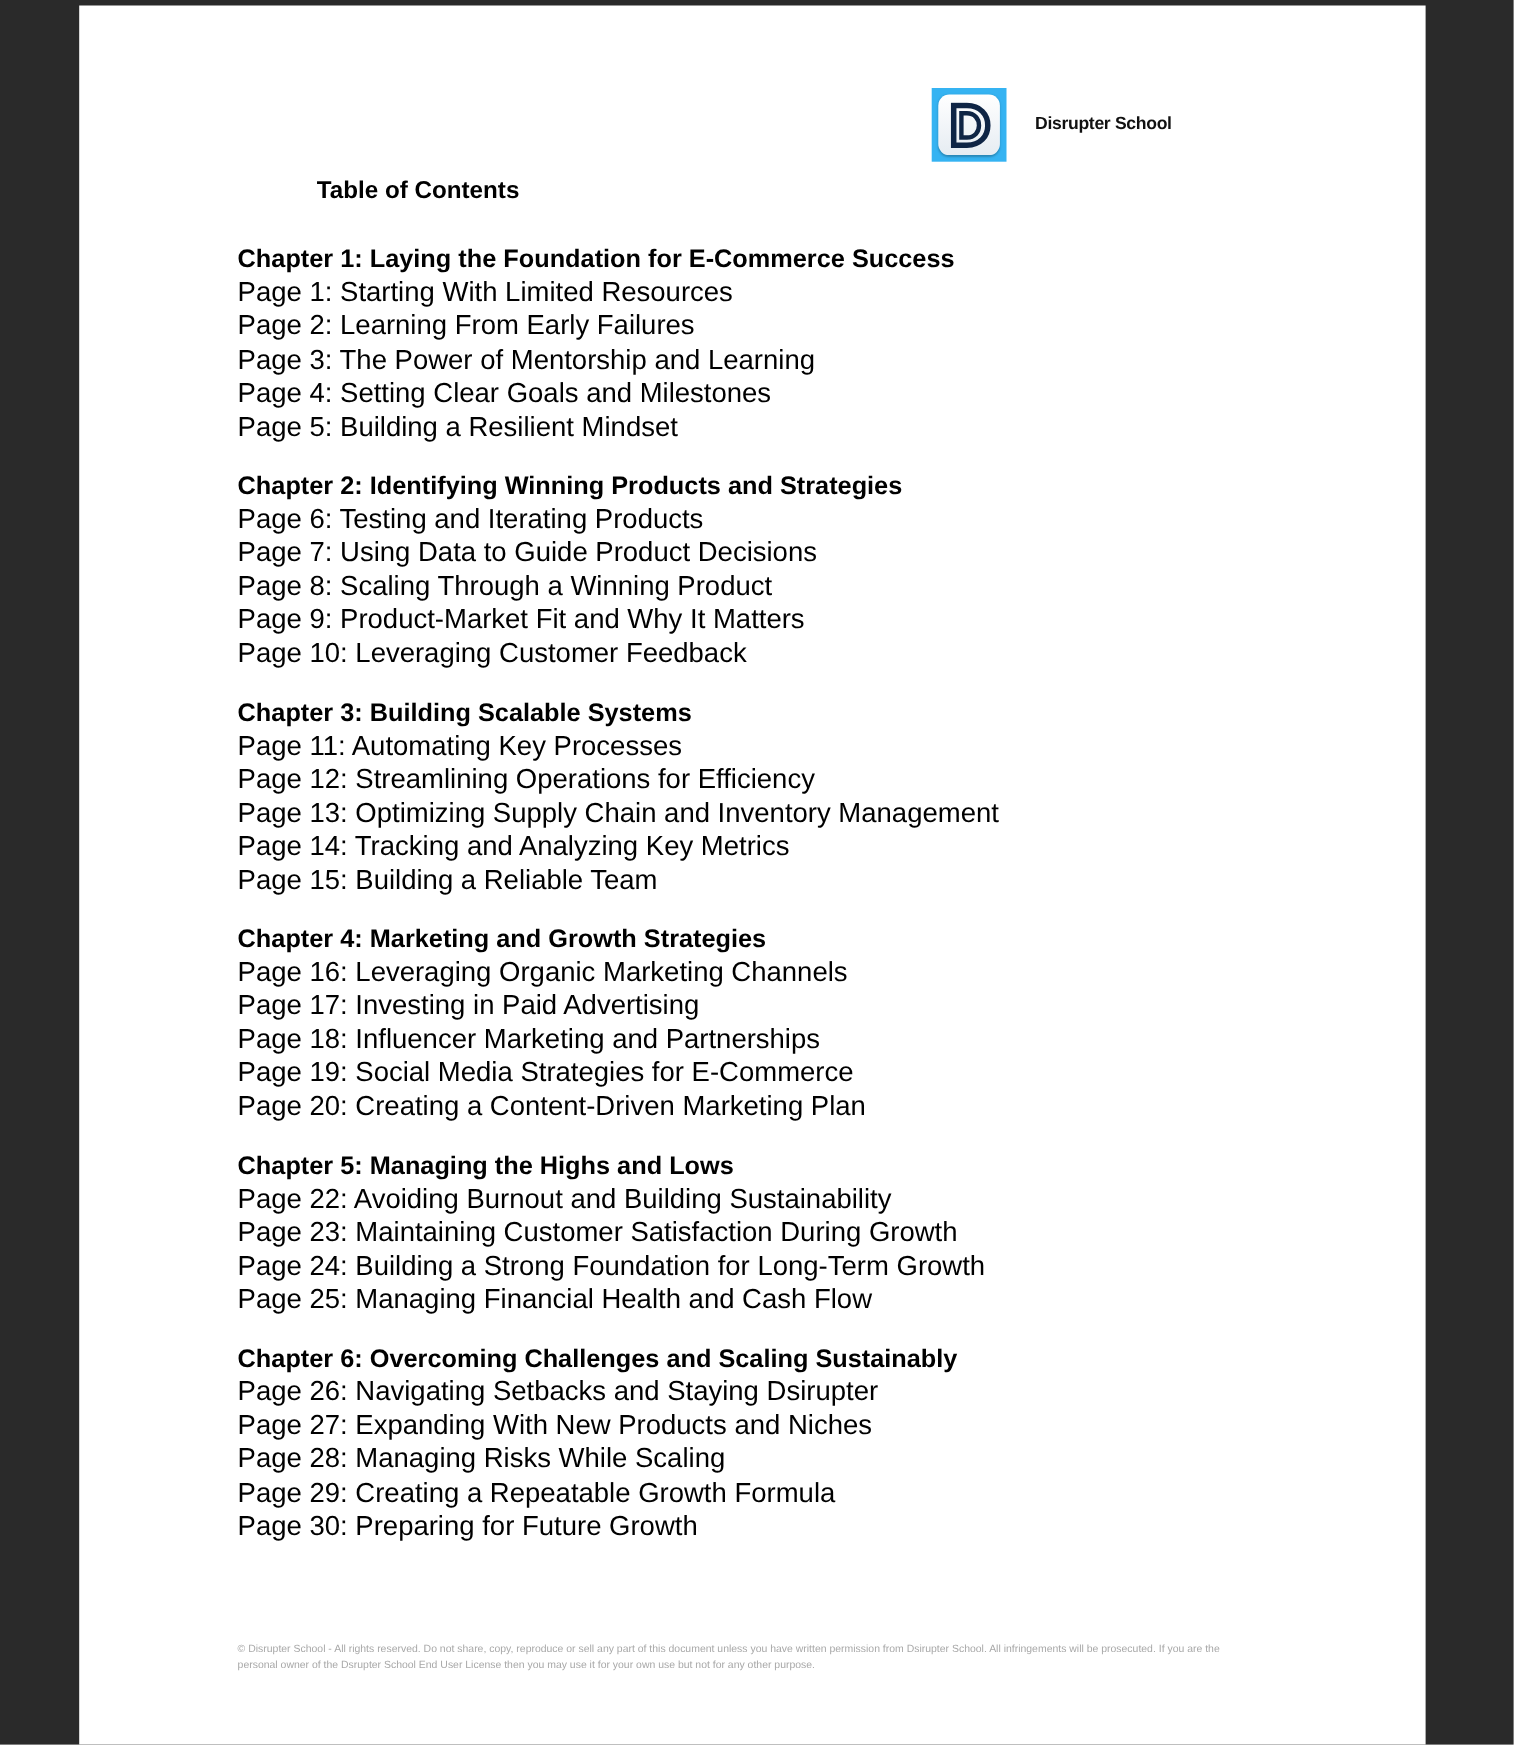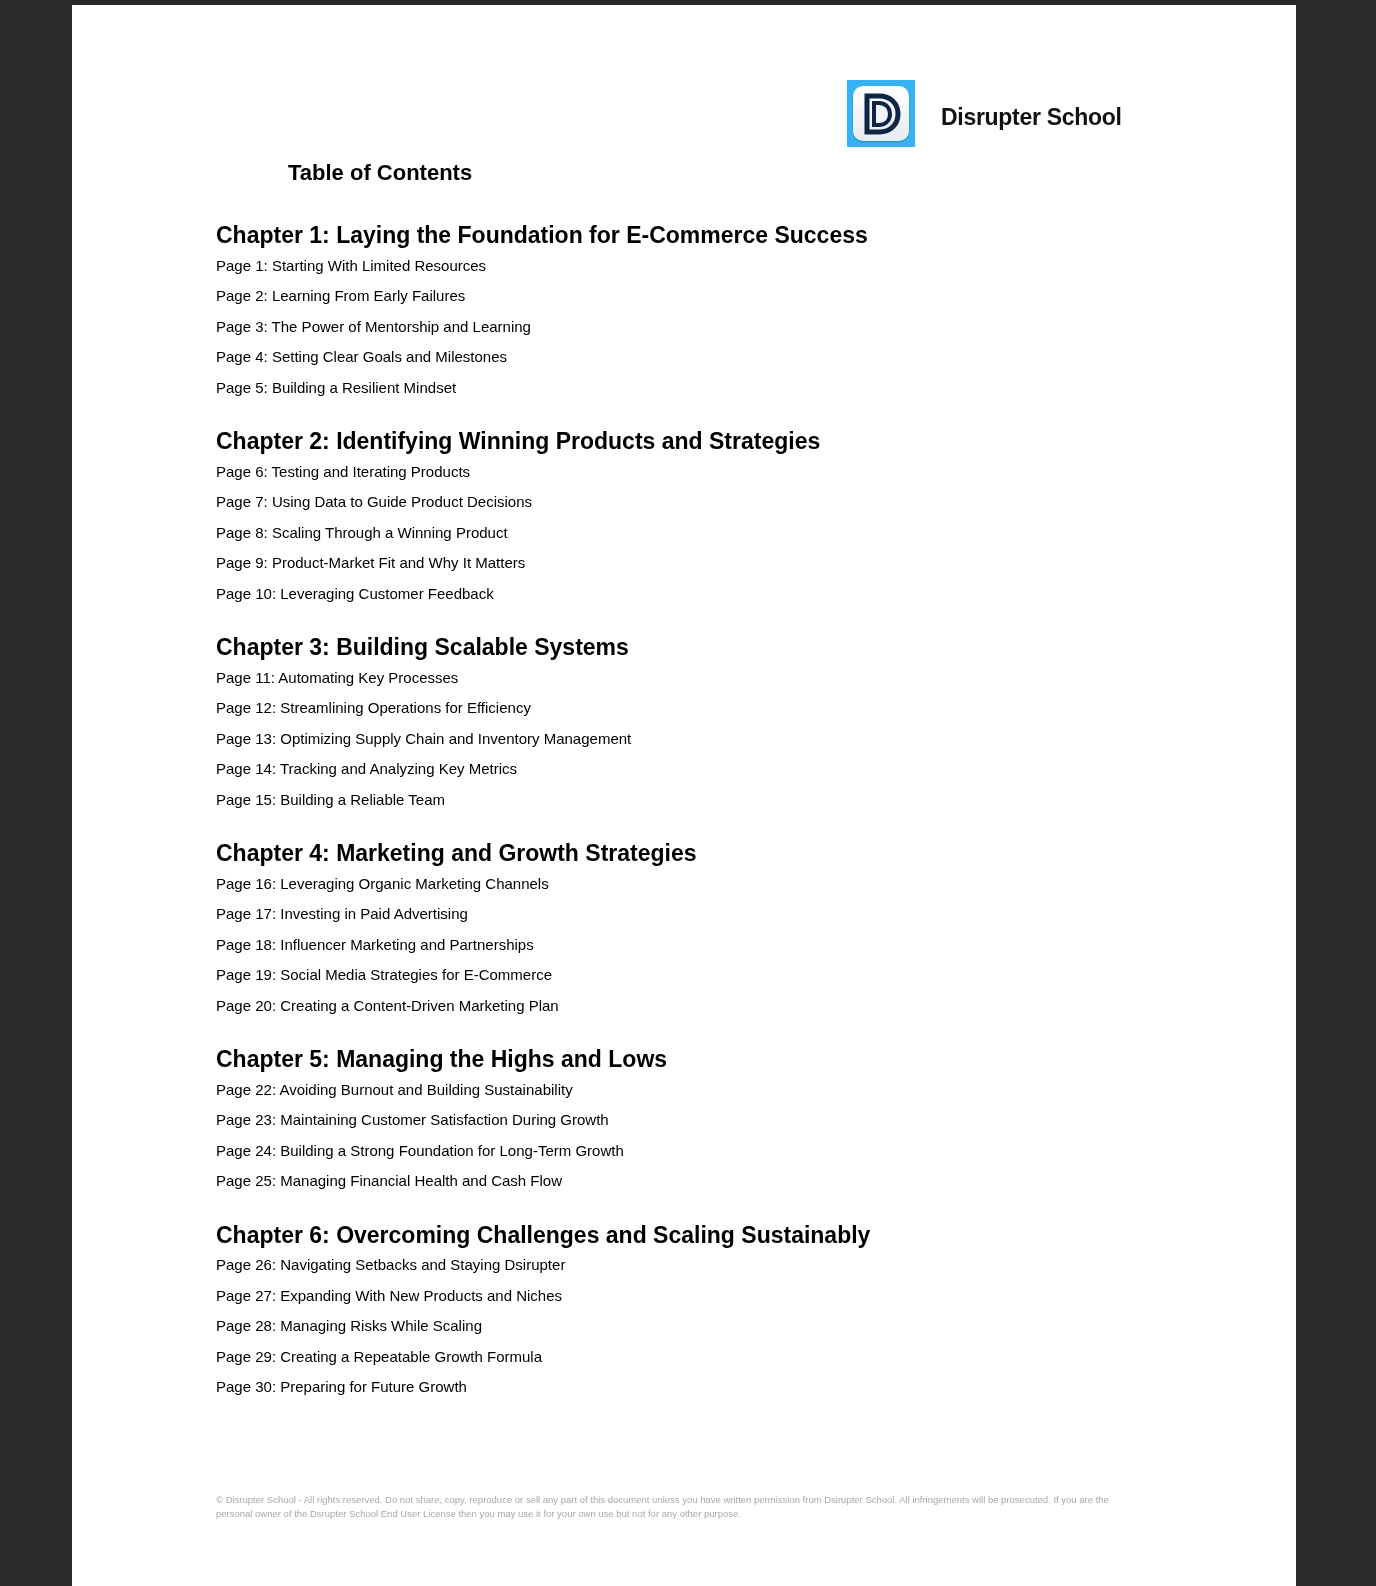--- a/index.html
+++ b/index.html
@@ -21,37 +21,37 @@
     display: flex; align-items: center; justify-content: center;
   }
   .logo .tile {
     width: 56px; height: 55px; border-radius: 10px;
     background: linear-gradient(#ffffff, #e6ecf2);
     box-shadow: 0 1px 2px rgba(0,0,0,0.25);
     display: flex; align-items: center; justify-content: center;
   }
   .brand {
     position: absolute; left: 869px; top: 99px;
-    font-size: 23px; font-weight: bold; color: #111111;
+    font-size: 16px; font-weight: bold; color: #111111;
     letter-spacing: -0.3px;
   }
   .toc-title {
     position: absolute; left: 216px; top: 155px;
     font-size: 22px; font-weight: bold; color: #000;
   }
   .toc {
     position: absolute; left: 144px; top: 215px;
   }
   .chapter { margin-bottom: 23px; }
   .chapter-heading {
     font-size: 23px; font-weight: bold; color: #000;
     line-height: 30.5px; white-space: nowrap;
   }
   .entry {
-    font-size: 15px; color: #000;
+    font-size: 25px; color: #000;
     line-height: 30.5px; white-space: nowrap;
   }
   .footer {
     position: absolute; left: 144px; top: 1488px;
     width: 930px;
     font-size: 9.5px; line-height: 14px; color: #a8a8a8;
   }
 </style>
 </head>
 <body>

